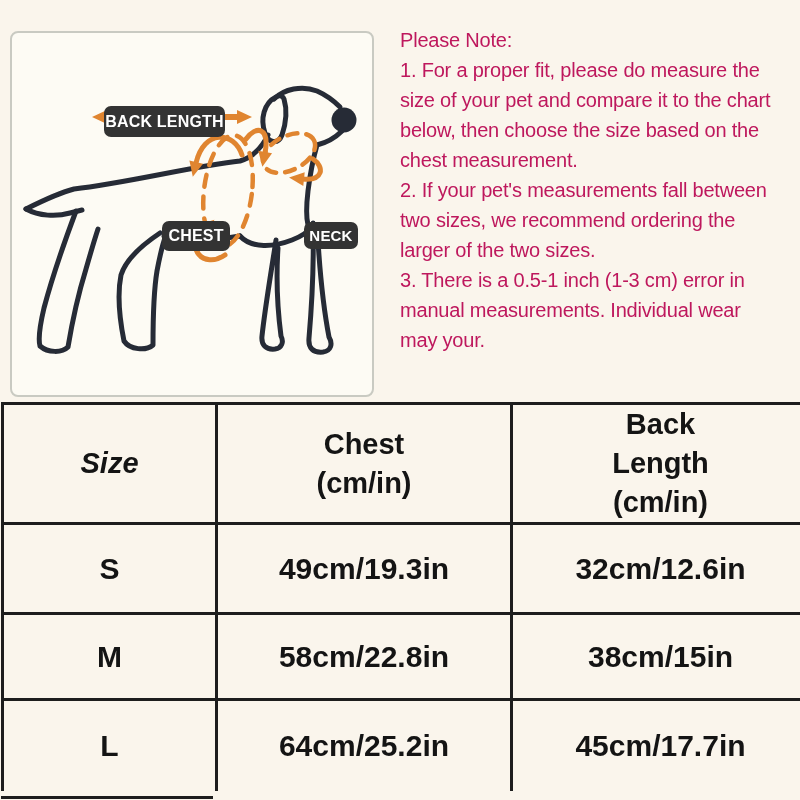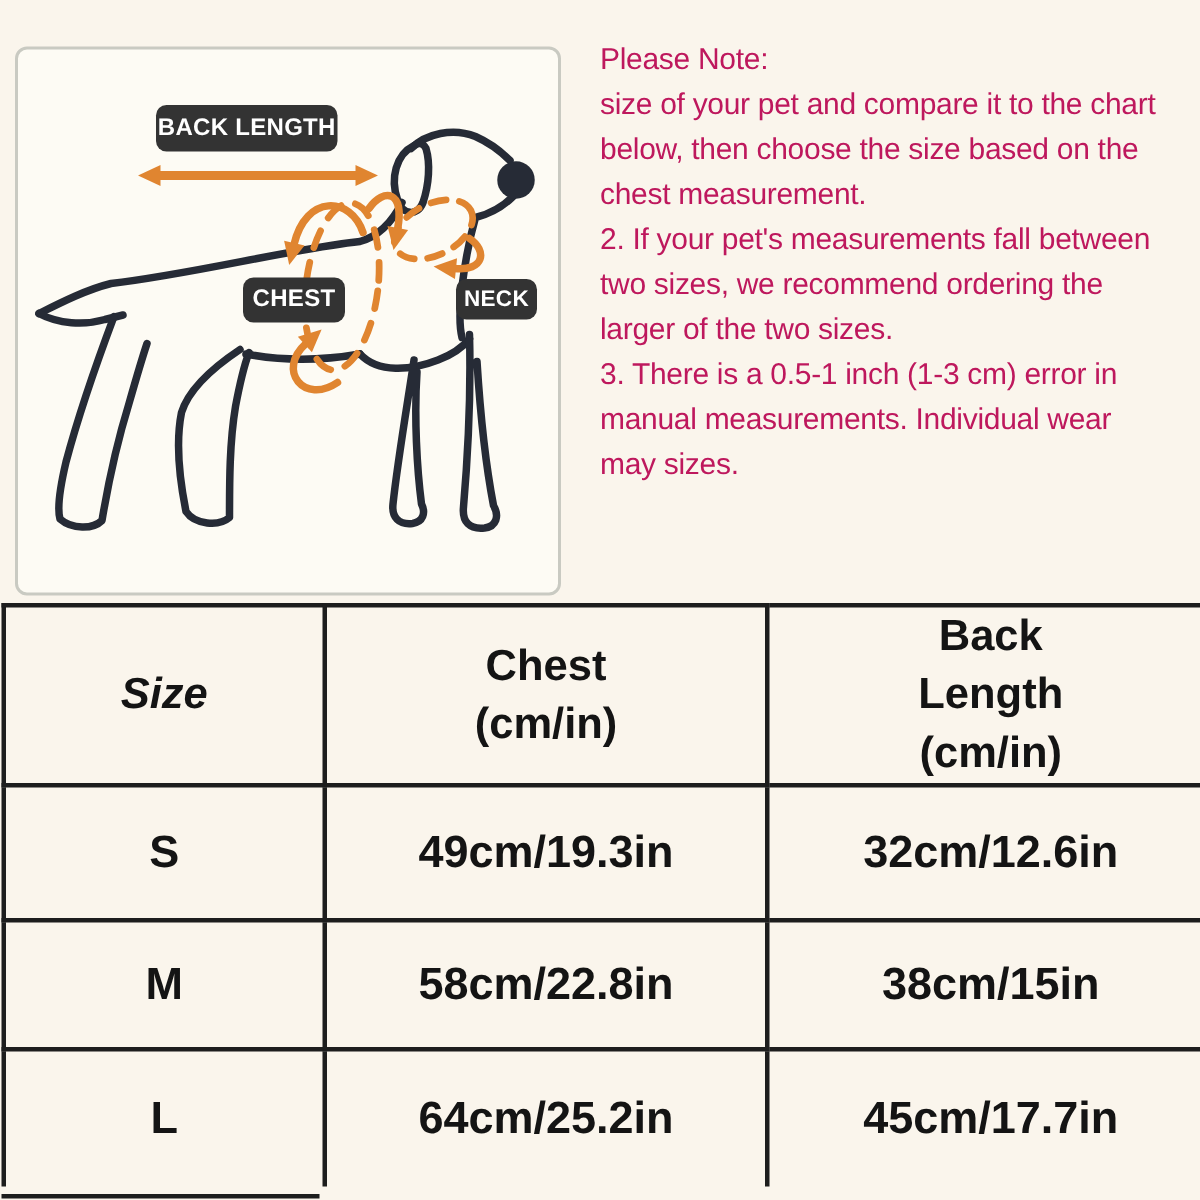--- a/index.html
+++ b/index.html
@@ -13,21 +13,21 @@
   .diagram-box{
     position:absolute;left:10px;top:31px;width:364px;height:366px;
     background:#fdfbf4;border:2px solid #c9cac2;border-radius:8px;
     box-sizing:border-box;
   }
   .diagram-box svg{position:absolute;left:0;top:0;}
   .badge{
     position:absolute;background:#333333;color:#ffffff;
     font-weight:bold;border-radius:7px;
     display:flex;align-items:center;justify-content:center;
-    white-space:nowrap;letter-spacing:0.2px;
+    white-space:nowrap;letter-spacing:0.2px;margin-top:36px;
   }
   .badge-backlength{left:92px;top:37px;width:121px;height:31px;font-size:16px;}
   .badge-chest{left:150px;top:152px;width:68px;height:30px;font-size:16px;}
   .badge-neck{left:292px;top:153px;width:54px;height:27px;font-size:15px;}
 
   
   .note-block{
     position:absolute;left:400px;top:25px;width:398px;
     color:#be185d;font-size:20px;line-height:30px;letter-spacing:-0.2px;
   }
@@ -114,29 +114,30 @@
     </g>
   </svg>
 
   <div class="badge badge-backlength">BACK LENGTH</div>
   <div class="badge badge-chest">CHEST</div>
   <div class="badge badge-neck">NECK</div>
 </div>
 
 <div class="note-block">
   <div class="note-line">Please Note:</div>
+  <div class="note-line">1. For a proper fit, please do measure the</div>
   <div class="note-line">size of your pet and compare it to the chart</div>
   <div class="note-line">below, then choose the size based on the</div>
   <div class="note-line">chest measurement.</div>
   <div class="note-line">2. If your pet's measurements fall between</div>
   <div class="note-line">two sizes, we recommend ordering the</div>
   <div class="note-line">larger of the two sizes.</div>
   <div class="note-line">3. There is a 0.5-1 inch (1-3 cm) error in</div>
   <div class="note-line">manual measurements. Individual wear</div>
-  <div class="note-line">may sizes.</div>
+  <div class="note-line">may your.</div>
 </div>
 
 <table class="size-chart">
   <tbody>
       <tr class="hdr">
     <td class="col-size">
       <div class="hdr-line">Size</div>
     </td>
     <td class="col-chest">
       <div class="hdr-line">Chest</div>

